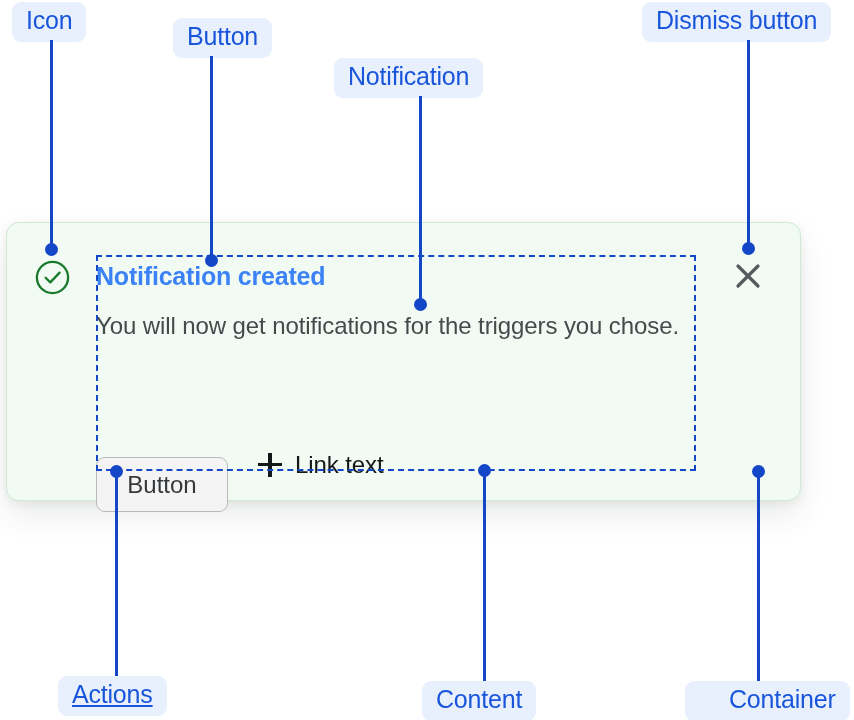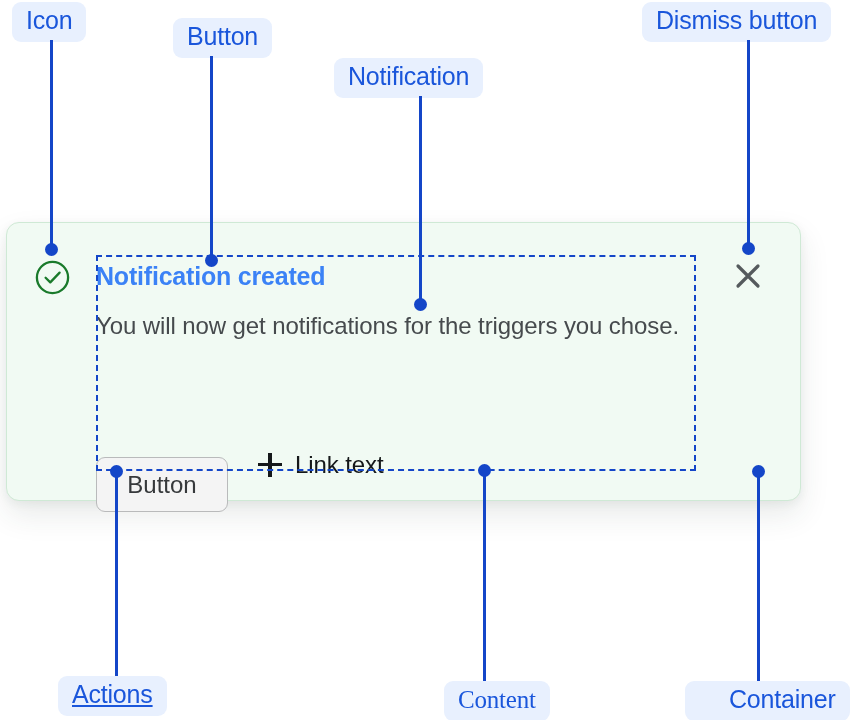--- a/index.html
+++ b/index.html
@@ -224,21 +224,21 @@
   <div class="dot" style="left:414px; top:298px;"></div>
 
   <div class="pill" style="left:642px; top:2px;">Dismiss button</div>
   <div class="leader" style="left:747px; top:40px; height:209px;"></div>
   <div class="dot" style="left:742px; top:242px;"></div>
 
   <div class="pill" style="left:58px; top:676px;text-decoration:underline;">Actions</div>
   <div class="leader" style="left:115px; top:472px; height:204px;"></div>
   <div class="dot" style="left:110px; top:465px;"></div>
 
-  <div class="pill" style="left:444px; top:681px;font-family:Liberation Serif, serif;">Content</div>
+  <div class="pill" style="left:422px; top:681px;">Content</div>
   <div class="leader" style="left:483px; top:471px; height:210px;"></div>
   <div class="dot" style="left:478px; top:464px;"></div>
 
   <div class="pill" style="left:685px; top:681px;padding-left:44px;">Container</div>
   <div class="leader" style="left:757px; top:472px; height:209px;"></div>
   <div class="dot" style="left:752px; top:465px;"></div>
 
 </div>
 
 </body></html>

